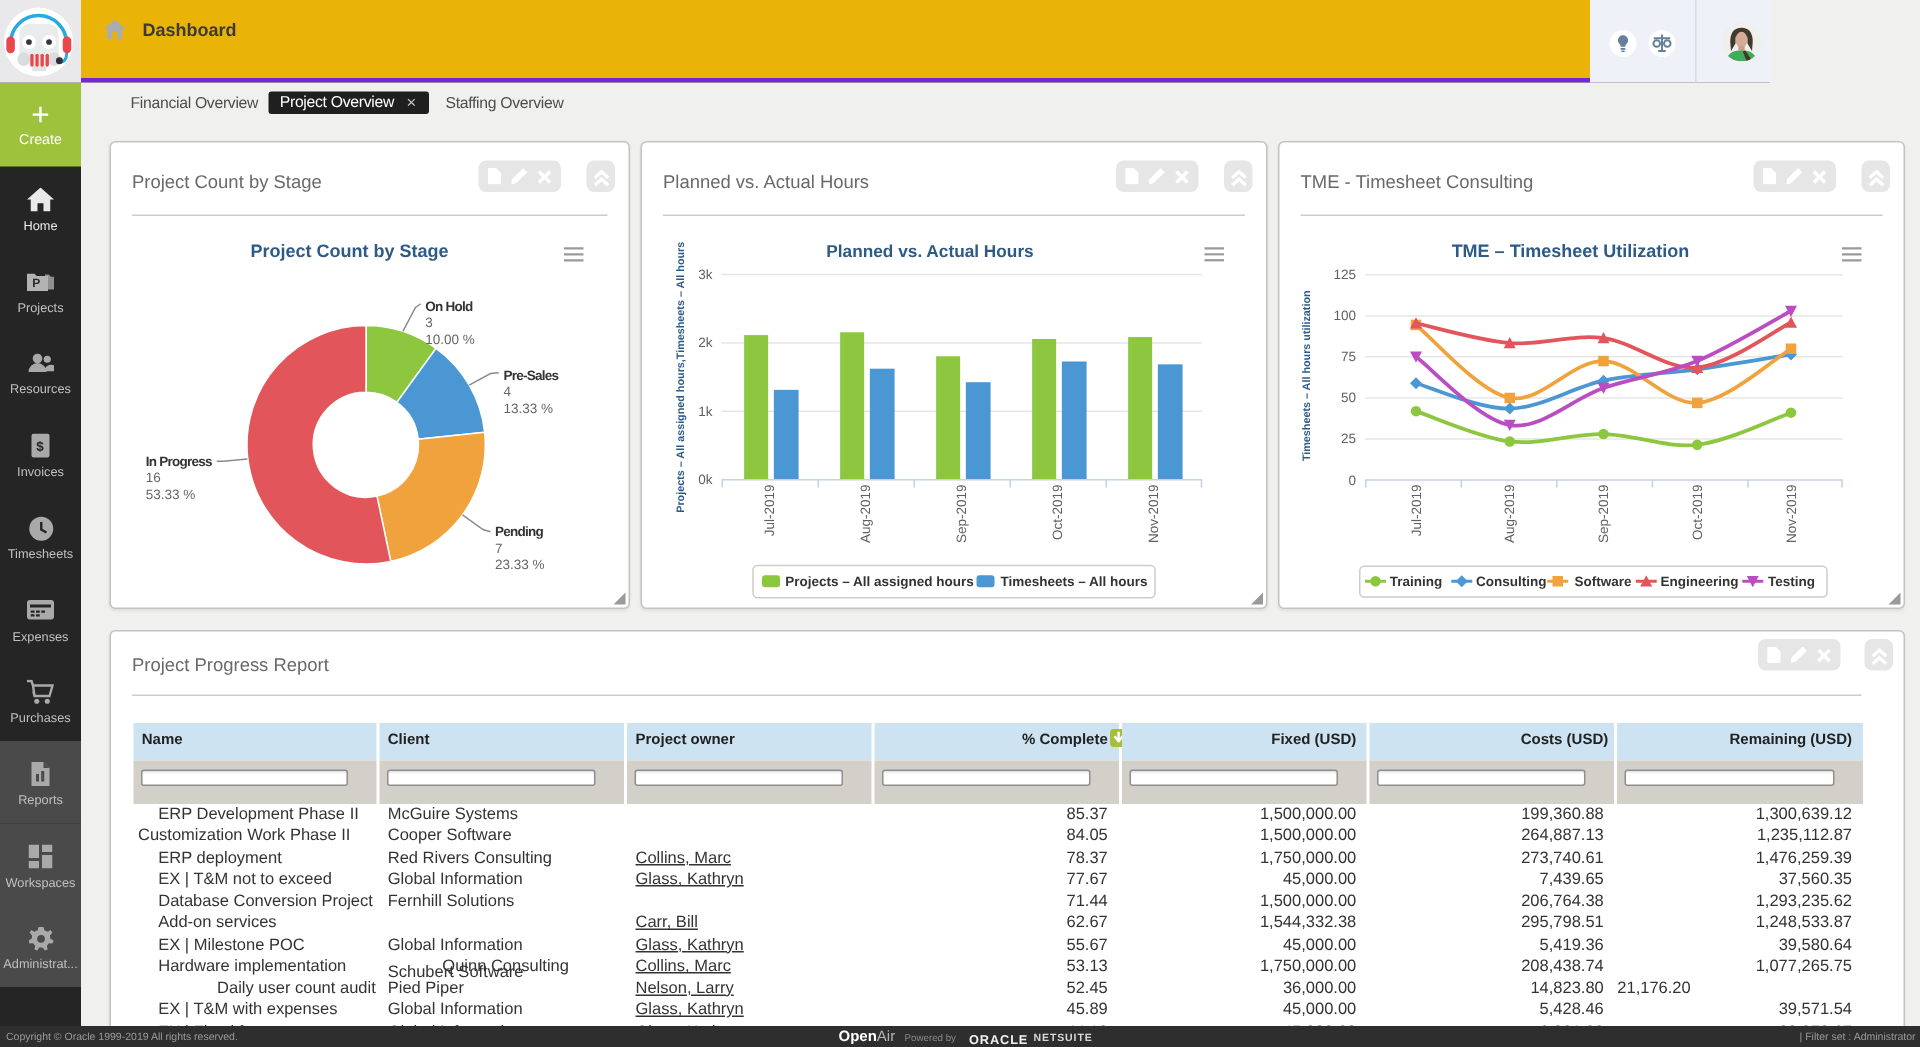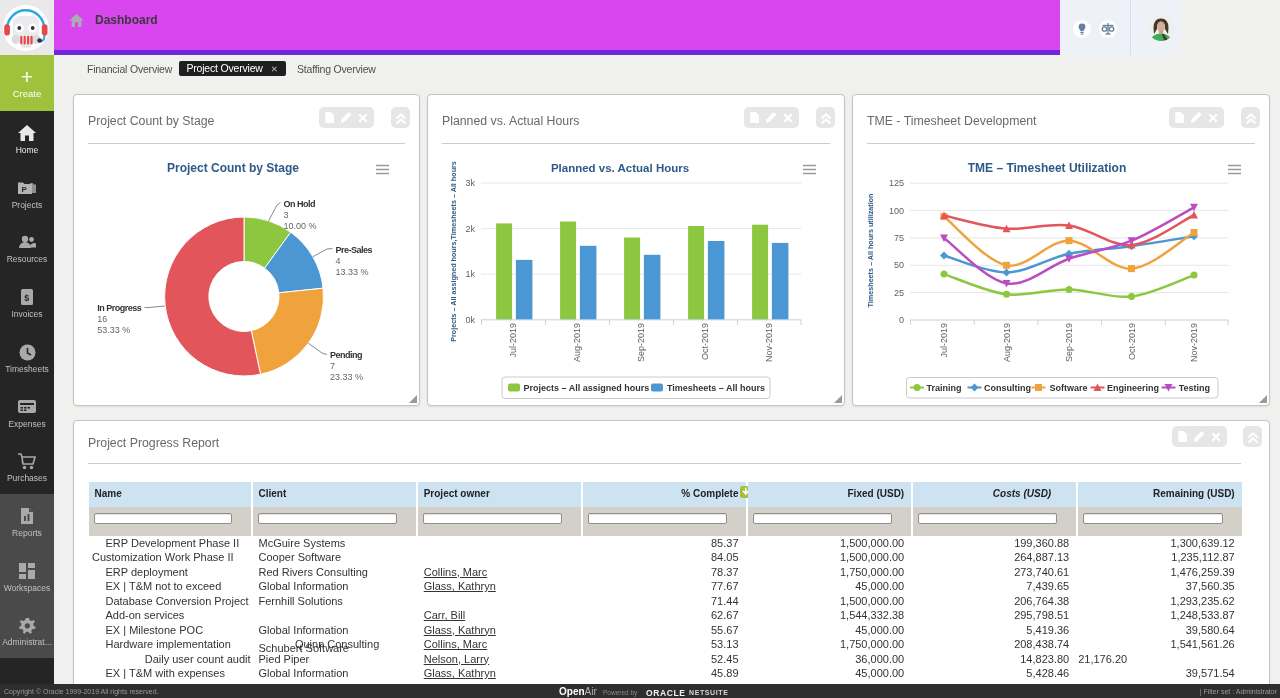--- a/index.html
+++ b/index.html
@@ -1,17 +1,17 @@
 <!DOCTYPE html>
 <html><head>
 <meta charset="utf-8">
 <style>
 * { margin:0; padding:0; box-sizing:border-box; }
 html,body { width:1280px; height:698px; overflow:hidden; font-family:"Liberation Sans", sans-serif; background:#f0f0ef; }
-#header { position:absolute; left:0; top:0; width:1180px; height:55px; background:#d946ef; border-bottom:5px solid #6d28d9; z-index:5; }
+#header { position:absolute; left:0; top:0; width:1180px; height:55px; background:#eab308; border-bottom:3px solid #6d28d9; z-index:5; }
 #logo { position:absolute; left:0; top:0; width:54px; height:55px; background:#e9e9eb; }
 #homeic { position:absolute; left:69px; top:13px; }
 #dashtitle { position:absolute; left:95px; top:13px; font-size:12px; font-weight:bold; color:#3a3a3a; }
 #topright { position:absolute; right:0; top:0; width:120px; height:55px; background:#eef1f8; }
 .circbtn { position:absolute; top:20px; width:18px; height:18px; background:#fff; border-radius:50%; text-align:center; }
 #trdivider { position:absolute; right:49px; top:0; width:1px; height:55px; background:#d8dce6; }
 #avatar { position:absolute; right:6px; top:15px; width:26px; height:26px; border-radius:50%; background:#efefec; overflow:hidden; }
 #sidebar { position:absolute; left:0; top:55px; width:54px; height:629px; background:#252525; }
 #create { position:absolute; left:0; top:0; width:54px; height:56px; background:#9fc23c; color:#fff; text-align:center; }
 #create .plus { font-size:21px; font-weight:400; line-height:22px; margin-top:11px; }
@@ -301,21 +301,21 @@
       <rect x="80" y="288.5" width="12" height="8" rx="2" fill="#8dc63f"></rect>
       <text x="95.5" y="295.5" font-size="9" font-weight="bold" fill="#333">Projects – All assigned hours</text>
       <rect x="223" y="288.5" width="12" height="8" rx="2" fill="#4b97d3"></rect>
       <text x="239" y="295.5" font-size="9" font-weight="bold" fill="#333">Timesheets – All hours</text>
     </g>
   </svg>
   <div class="resize"></div>
 </div>
 
 <div class="panel" id="p3" style="left:852px; top:94px; width:418px; height:312px;">
-  <div class="ptitle">TME - Timesheet Development</div>
+  <div class="ptitle">TME - Timesheet Consulting</div>
   <div class="pbtns" style="left:316px; width:55px;">
       <span class="bic bdoc"></span>
       <span class="bic bpen"></span>
       <svg class="bic" width="10" height="10" viewBox="0 0 10 10">
         <path d="M1.3 1.3 L8.7 8.7 M8.7 1.3 L1.3 8.7" stroke="#fff" stroke-width="2.3"></path>
       </svg>
     </div>
   <div class="pchev" style="left:388px;"><svg width="20" height="22" viewBox="0 0 20 22">
         <path d="M5.5 11.5 L10 7.5 L14.5 11.5 M5.5 16.5 L10 12.5 L14.5 16.5" stroke="#fff" stroke-width="2.2" fill="none"></path>
       </svg></div>
@@ -431,21 +431,21 @@
   <div style="position:absolute; left:0; top:61px; width:1197px;">
     <div class="th" style="left:14.5px; width:162.0px; text-align:left; padding-left:6px;">Name</div>
     <div class="th" style="left:178.5px; width:163.2px; text-align:left; padding-left:6px;">Client</div>
     <div class="th" style="left:343.7px; width:163.3px; text-align:left; padding-left:6px;">Project owner</div>
     <div class="th" style="left:509px; width:162.5px; text-align:right; padding-right:7px;">% Complete<span style="position:absolute; right:-5.6px; top:4px; width:11.5px; height:11.5px; background:#a7bd3c; border-radius:2.5px;">
           <svg width="11.5" height="11.5" viewBox="0 0 11.5 11.5" style="display:block;">
             <path d="M5.75 1.8 L5.75 7 M3 4.8 L5.75 8.1 L8.5 4.8" stroke="#fff" stroke-width="1.6" fill="none"></path>
           </svg>
         </span></div>
     <div class="th" style="left:673.5px; width:163.7px; text-align:right; padding-right:7px;">Fixed (USD)</div>
-    <div class="th" style="left:839.2px; width:163.0px; text-align:right; padding-right:25px;font-style:italic;">Costs (USD)</div>
+    <div class="th" style="left:839.2px; width:163.0px; text-align:right; padding-right:4px;">Costs (USD)</div>
     <div class="th" style="left:1004.2px; width:163.5px; text-align:right; padding-right:7px;">Remaining (USD)</div>
   </div>
   <div style="position:absolute; left:0; top:85.5px; width:1197px;">
     <div class="tf" style="left:14.5px; width:162.0px;">
         <div class="finput" style="width:138.0px;"></div>
       </div>
     <div class="tf" style="left:178.5px; width:163.2px;">
         <div class="finput" style="width:139.2px;"></div>
       </div>
     <div class="tf" style="left:343.7px; width:163.3px;">
@@ -528,21 +528,21 @@
       <div class="td" style="left:839.2px; width:163.0px; text-align:right; padding-right:7px;">5,419.36</div>
       <div class="td" style="left:1004.2px; width:163.5px; text-align:right; padding-right:7px;">39,580.64</div>
     </div>
     <div style="position:absolute; top:101.5px; left:0; width:1197px; height:14.5px;">
       <div class="td" style="left:14.5px; width:162.0px; text-align:left; padding-left:17px;">Hardware implementation</div>
       <div class="td" style="left:178.5px; width:163.2px; text-align:center; padding-left:6px;">Quinn Consulting</div>
       <div class="td" style="left:343.7px; width:163.3px; text-align:left; padding-left:6px;"><span style="text-decoration:underline;">Collins, Marc</span></div>
       <div class="td" style="left:509px; width:162.5px; text-align:right; padding-right:7px;">53.13</div>
       <div class="td" style="left:673.5px; width:163.7px; text-align:right; padding-right:7px;">1,750,000.00</div>
       <div class="td" style="left:839.2px; width:163.0px; text-align:right; padding-right:7px;">208,438.74</div>
-      <div class="td" style="left:1004.2px; width:163.5px; text-align:right; padding-right:7px;">1,541,561.26</div>
+      <div class="td" style="left:1004.2px; width:163.5px; text-align:right; padding-right:7px;">1,077,265.75</div>
     </div>
     <div style="position:absolute; top:116.0px; left:0; width:1197px; height:14.5px;">
       <div class="td" style="left:14.5px; width:162.0px; text-align:right; padding-left:17px;">Daily user count audit</div>
       <div class="td" style="left:178.5px; width:163.2px; text-align:left; padding-left:6px;">Pied Piper</div>
       <div class="td" style="left:343.7px; width:163.3px; text-align:left; padding-left:6px;"><span style="text-decoration:underline;">Nelson, Larry</span></div>
       <div class="td" style="left:509px; width:162.5px; text-align:right; padding-right:7px;">52.45</div>
       <div class="td" style="left:673.5px; width:163.7px; text-align:right; padding-right:7px;">36,000.00</div>
       <div class="td" style="left:839.2px; width:163.0px; text-align:right; padding-right:7px;">14,823.80</div>
       <div class="td" style="left:1004.2px; width:163.5px; text-align:left; padding-right:7px;">21,176.20</div>
     </div>

